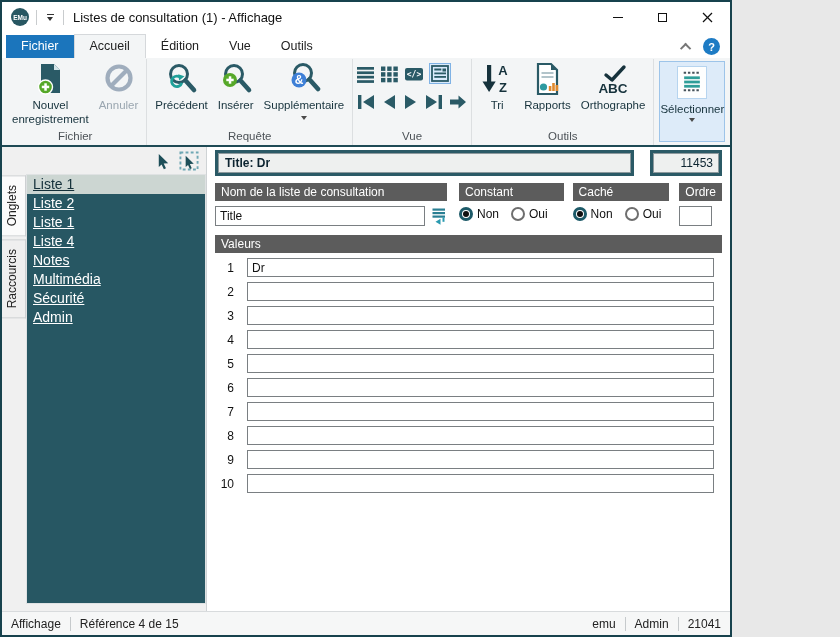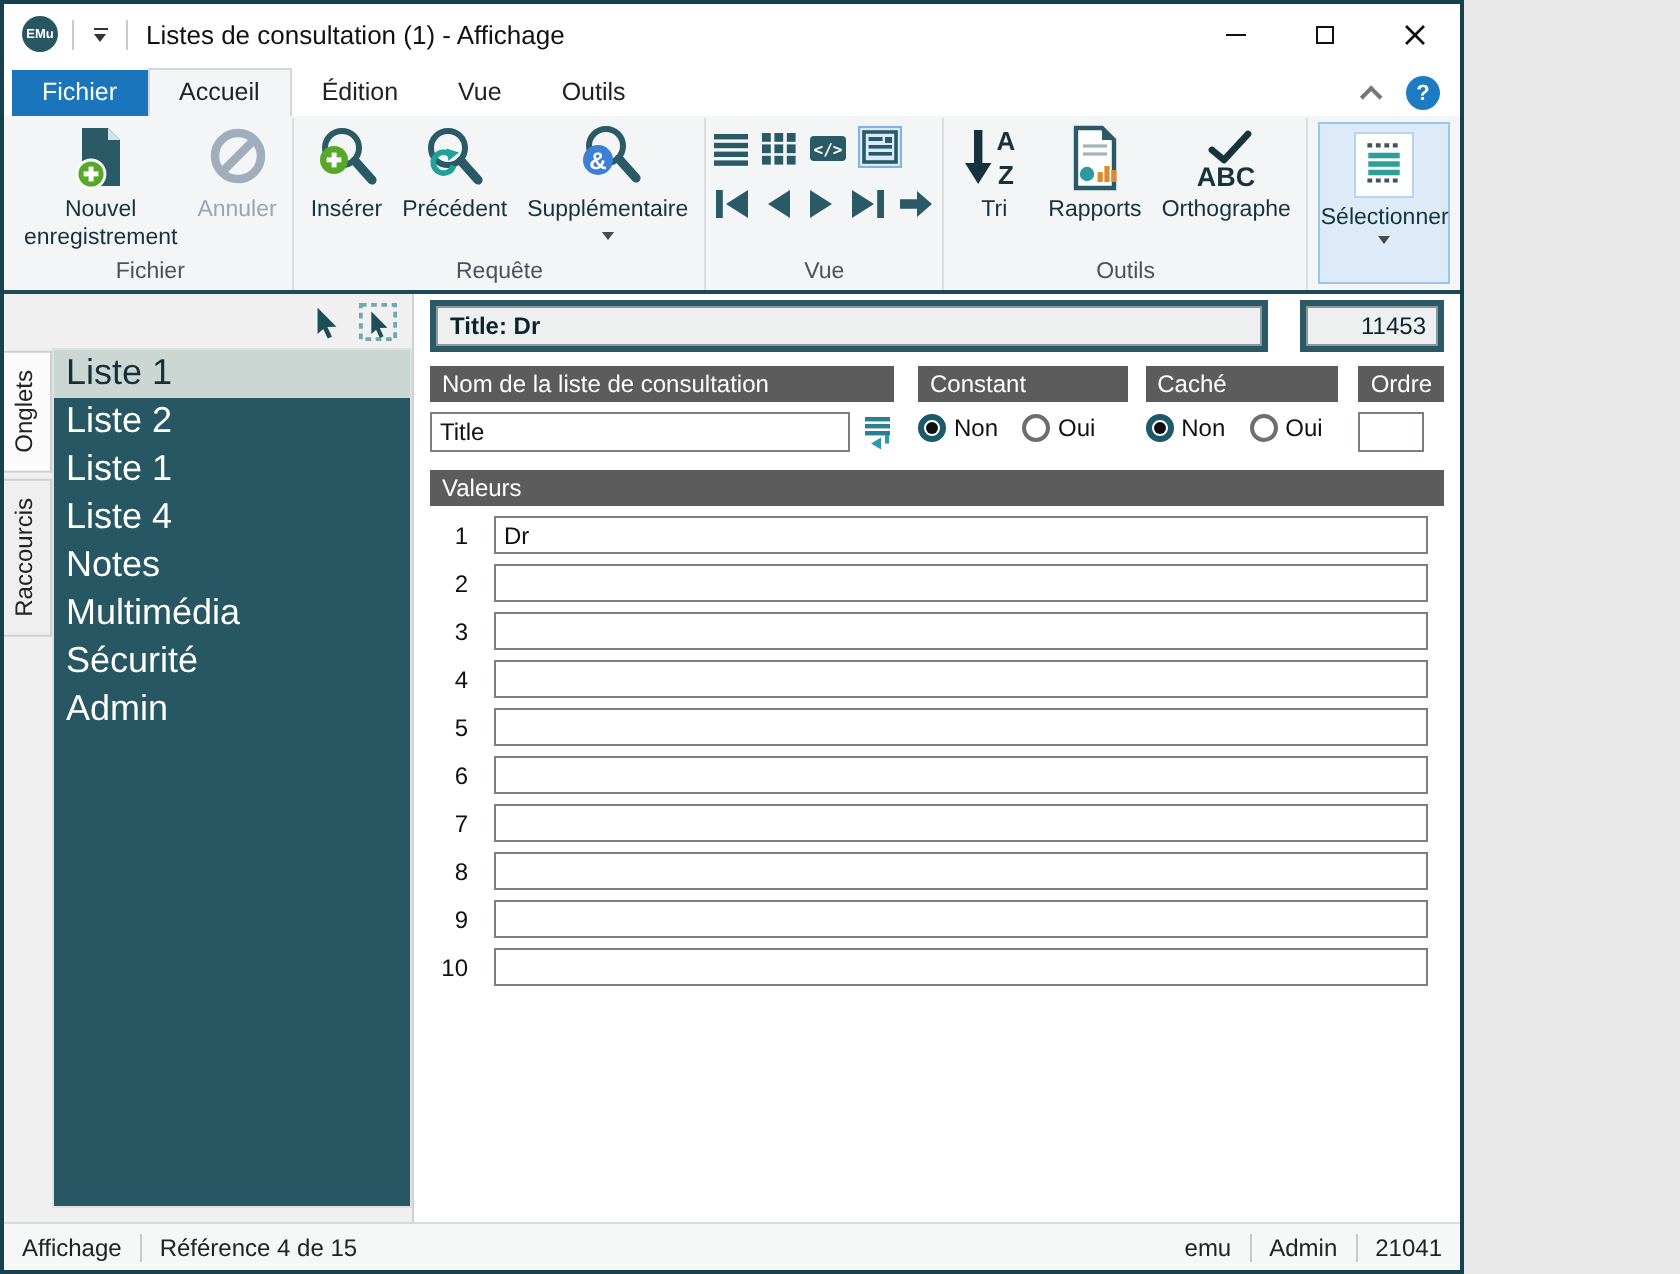--- a/index.html
+++ b/index.html
@@ -55,21 +55,21 @@
   
   .content { flex:1; display:flex; min-height:0; background:#f0f0f0; }
   .sidewrap { width:204px; flex:0 0 auto; display:flex; flex-direction:column; background:#f0f0f0; }
   .side-icons { height:27px; display:flex; align-items:center; justify-content:flex-end; gap:7px; padding-right:7px; }
   .side-body { flex:1; display:flex; min-height:0; padding-bottom:7px; }
   .rail { width:24px; display:flex; flex-direction:column; padding-top:1px; }
   .vtab { writing-mode:vertical-rl; transform:rotate(180deg); background:#efefef; border:1px solid #cdd0d2;
           border-right:none; padding:9px 3px; font-size:12px; color:#222; margin-bottom:3px; text-align:center; }
   .vtab.active { background:#fbfbfb; }
   .listpanel { flex:1; background:#275763; border:1px solid #dfe2e3; overflow:hidden; }
-  .litem { color:#fff; font-size:18px; padding:1px 6px 2px 6px; }
+  .litem { color:#fff; font-size:14px; padding:1px 6px 2px 6px;text-decoration:underline; }
   .litem.selected { background:#ccd6d2; color:#14303a; }
 
   .main { flex:1; background:#fff; border-left:1px solid #cfd3d5; padding:3px 8px 0 8px; display:flex; flex-direction:column; min-width:0; }
   .rec-row { display:flex; gap:16px; flex:0 0 auto; }
   .rec-strip { flex:1; background:#2b5a66; padding:3px; display:flex; }
   .rec-field { flex:1; background:#eef0ef; border:1px solid #8d999d; font-weight:bold; font-size:12px;
                color:#0c2430; padding:2px 6px; }
   .rec-idbox { width:72px; background:#2b5a66; padding:3px; display:flex; }
   .rec-id { flex:1; background:#eef0ef; border:1px solid #8d999d; font-size:12px; color:#0c2430;
             text-align:right; padding:2px 5px; }
@@ -167,36 +167,36 @@
           <div class="blabel">Annuler</div>
         </div>
       </div>
       <div class="rgroup-label">Fichier</div>
     </div>
 
     <div class="rgroup">
       <div class="rgroup-body">
         <div class="bigbtn">
           <svg width="34" height="34" viewBox="0 0 34 34">
+            <circle cx="14" cy="12" r="8.5" fill="none" stroke="#2a5a66" stroke-width="3"></circle>
+            <line x1="20.5" y1="18.5" x2="29" y2="28" stroke="#2a5a66" stroke-width="4.6" stroke-linecap="round"></line>
+            <path d="M 15.8 16 A 5.2 5.2 0 1 0 16.8 20.8" fill="none" stroke="#1fa099" stroke-width="2.8"></path>
+            <polygon points="13.2,12.2 19.5,14.2 14.2,18.4" fill="#1fa099"></polygon>
+          </svg>
+          <div class="blabel">Précédent</div>
+        </div>
+        <div class="bigbtn">
+          <svg width="34" height="34" viewBox="0 0 34 34">
             <circle cx="15" cy="12" r="8.5" fill="none" stroke="#2a5a66" stroke-width="3"></circle>
             <line x1="21.5" y1="18.5" x2="30" y2="28" stroke="#2a5a66" stroke-width="4.6" stroke-linecap="round"></line>
             <circle cx="11" cy="18" r="7" fill="#56a829"></circle>
             <rect x="9.8" y="14.3" width="2.5" height="7.4" fill="#fff"></rect>
             <rect x="7.3" y="16.7" width="7.4" height="2.5" fill="#fff"></rect>
           </svg>
           <div class="blabel">Insérer</div>
-        </div>
-        <div class="bigbtn">
-          <svg width="34" height="34" viewBox="0 0 34 34">
-            <circle cx="14" cy="12" r="8.5" fill="none" stroke="#2a5a66" stroke-width="3"></circle>
-            <line x1="20.5" y1="18.5" x2="29" y2="28" stroke="#2a5a66" stroke-width="4.6" stroke-linecap="round"></line>
-            <path d="M 15.8 16 A 5.2 5.2 0 1 0 16.8 20.8" fill="none" stroke="#1fa099" stroke-width="2.8"></path>
-            <polygon points="13.2,12.2 19.5,14.2 14.2,18.4" fill="#1fa099"></polygon>
-          </svg>
-          <div class="blabel">Précédent</div>
         </div>
         <div class="bigbtn">
           <svg width="34" height="34" viewBox="0 0 34 34">
             <circle cx="16" cy="11" r="8.5" fill="none" stroke="#2a5a66" stroke-width="3"></circle>
             <line x1="22.5" y1="17.5" x2="31" y2="27" stroke="#2a5a66" stroke-width="4.6" stroke-linecap="round"></line>
             <circle cx="12" cy="18" r="7.5" fill="#3e7fd6"></circle>
             <text x="12" y="22.3" text-anchor="middle" font-size="12" font-weight="bold" fill="#fff" font-family="Liberation Sans, sans-serif">&amp;</text>
           </svg>
           <div class="blabel">Supplémentaire</div>
           <div class="dd-arrow"></div>

